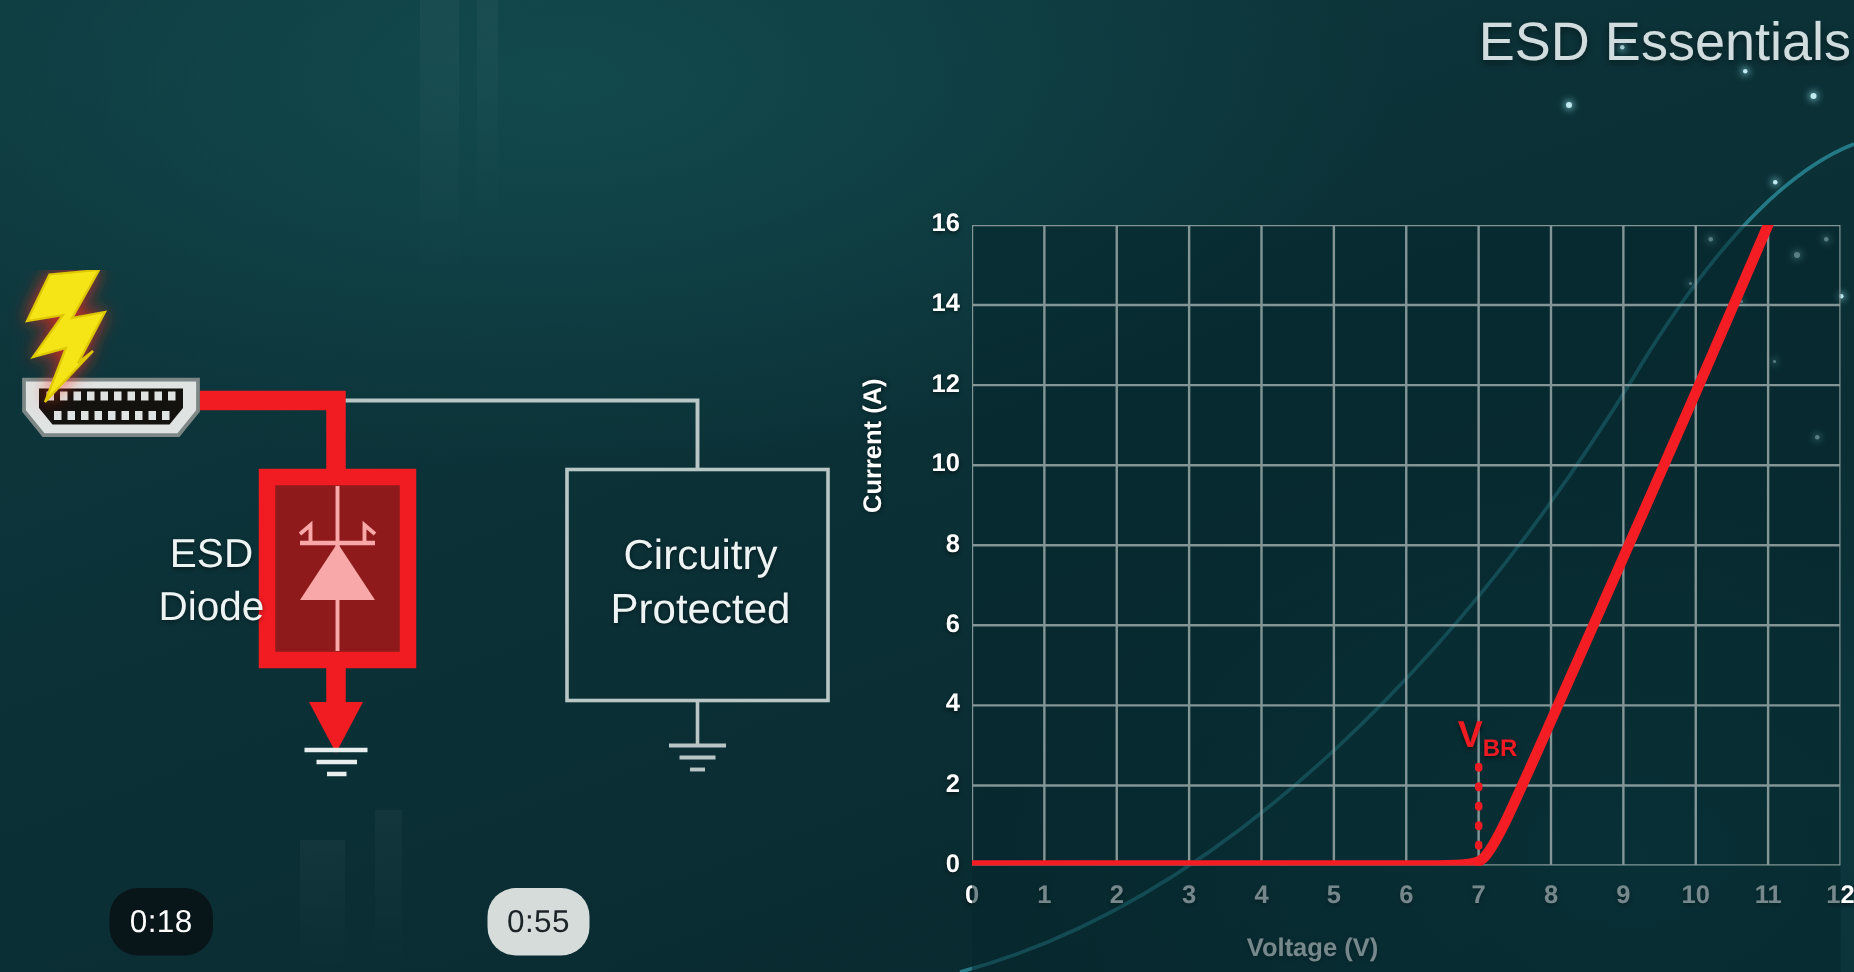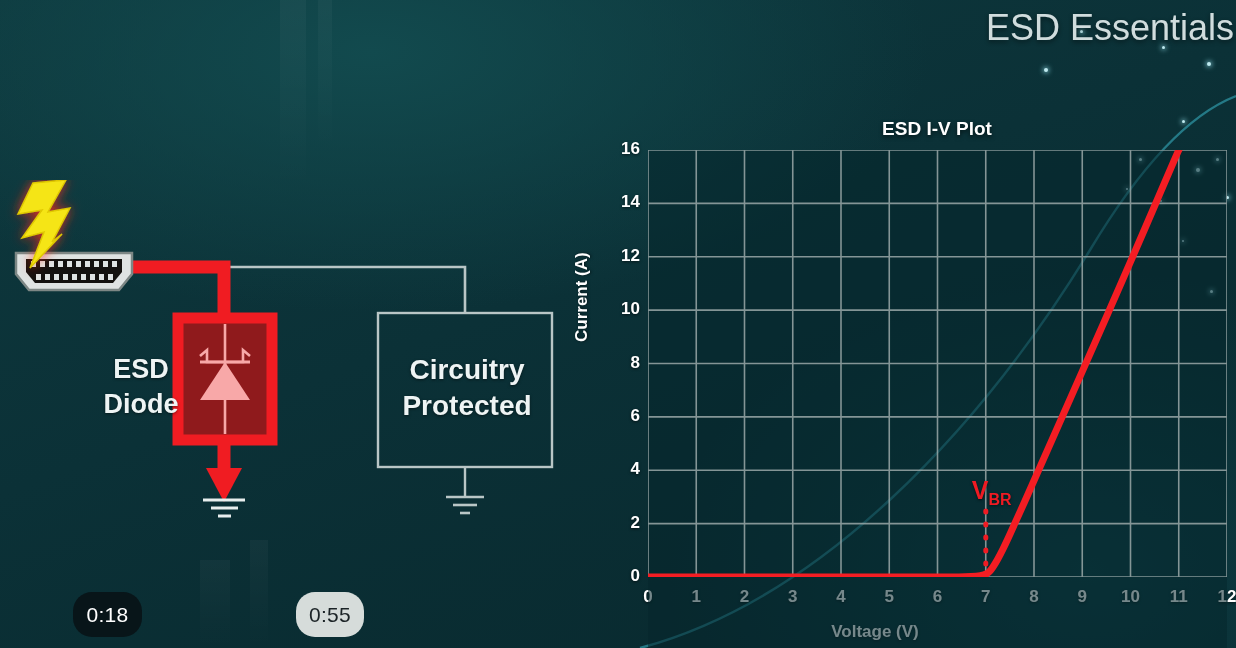--- a/index.html
+++ b/index.html
@@ -45,21 +45,21 @@
     overflow:hidden;
   }
   #surveyText{
     position:absolute;left:7px;top:-2px;white-space:nowrap;
     font-size:19px;font-weight:bold;color:#ffffff;
     text-shadow:0 1px 2px rgba(0,0,0,.45);
   }
   #thumb{position:absolute;left:22px;top:22px;}
 
   
-  #circuit{position:absolute;left:0;top:180px;width:600px;height:360px;font-weight:bold;}
+  #circuit{position:absolute;left:0;top:180px;width:600px;height:360px;}
   #circuitSvg{position:absolute;left:0;top:0;}
   .cktLabel{
     position:absolute;color:#eef4f4;font-size:27px;text-align:center;
     text-shadow:0 1px 3px rgba(0,0,0,.5);line-height:1.28;
   }
   #esdLabel{left:86px;top:172px;width:110px;}
   #protLabel{left:378px;top:172px;width:178px;font-size:28px;}
 
   
   #chart{position:absolute;left:575px;top:108px;width:661px;height:540px;}
@@ -97,21 +97,21 @@
   }
   #vbr sub{font-size:16px;}
 
   
   .badge{
     position:absolute;border-radius:19px;
     display:flex;align-items:center;justify-content:center;
     font-size:21px;letter-spacing:.3px;
   }
   #badgeA{left:73px;top:592px;width:69px;height:45px;background:#081519;color:#ffffff;}
-  #badgeB{left:296px;top:592px;width:68px;height:45px;background:#d6dcda;color:#1b2326;}
+  #badgeB{left:325px;top:592px;width:68px;height:45px;background:#d6dcda;color:#1b2326;}
 </style>
 </head>
 <body>
 
 <div id="stage">
 
   <div class="streak" style="left:280px;top:0;width:26px;height:190px;"></div>
   <div class="streak" style="left:318px;top:0;width:14px;height:150px;"></div>
   <div class="streak" style="left:200px;top:560px;width:30px;height:88px;"></div>
   <div class="streak" style="left:250px;top:540px;width:18px;height:108px;"></div>
@@ -223,23 +223,20 @@
       <div>ESD</div>
       <div>Diode</div>
     </div>
     <div class="cktLabel" id="protLabel">
       <div>Circuitry</div>
       <div>Protected</div>
     </div>
   </div>
 
   <div id="chart">
-    <div id="chartTitleWrap">
-      <span style="font-size:19px;font-weight:bold;color:#fff;text-shadow:0 2px 4px rgba(0,0,0,.6);">ESD I-V Plot</span>
-    </div>
 
     <div id="ylabel">Current (A)</div>
     <div id="xlabel">Voltage (V)</div>
 
     <div id="yticks">
         <div class="ytick" style="left: 31px; top: 458px;">0</div>
         <div class="ytick" style="left: 31px; top: 404.625px;">2</div>
         <div class="ytick" style="left: 31px; top: 351.25px;">4</div>
         <div class="ytick" style="left: 31px; top: 297.875px;">6</div>
         <div class="ytick" style="left: 31px; top: 244.5px;">8</div>

